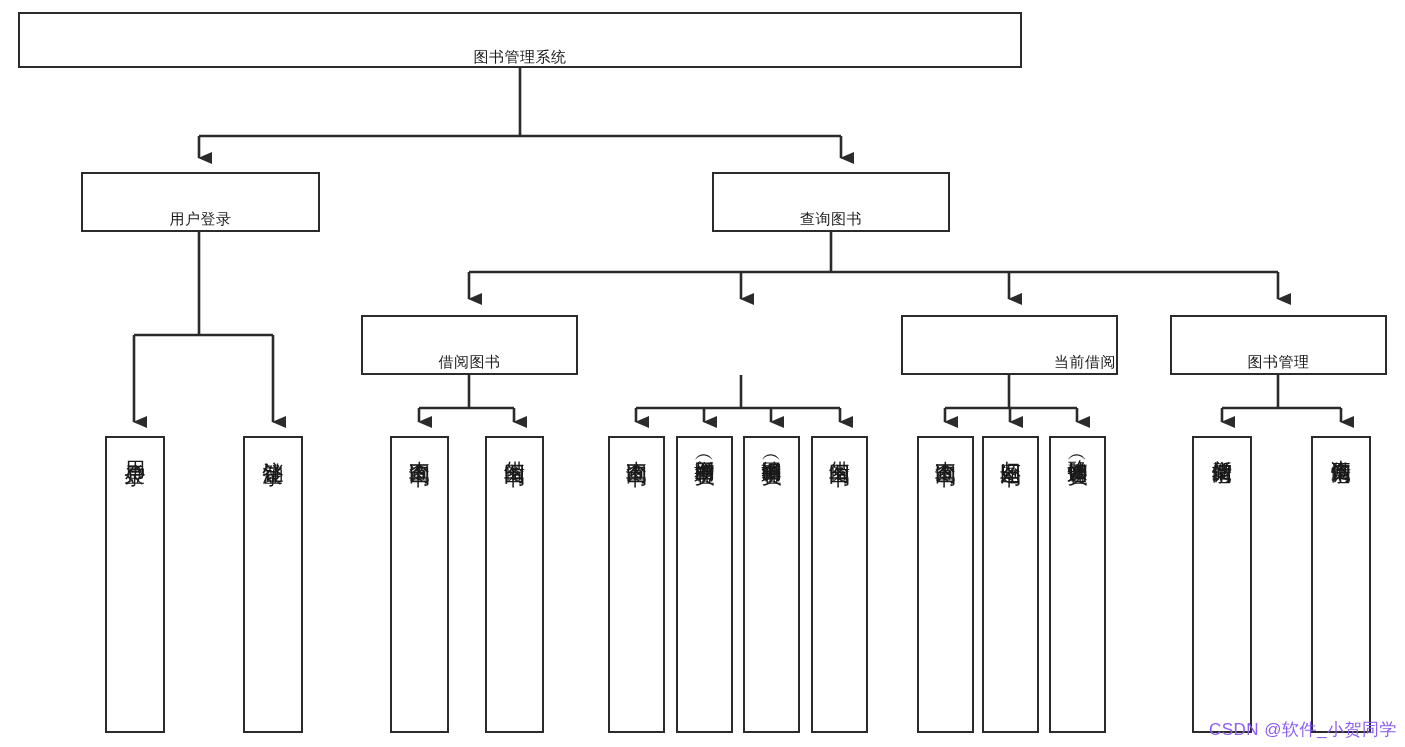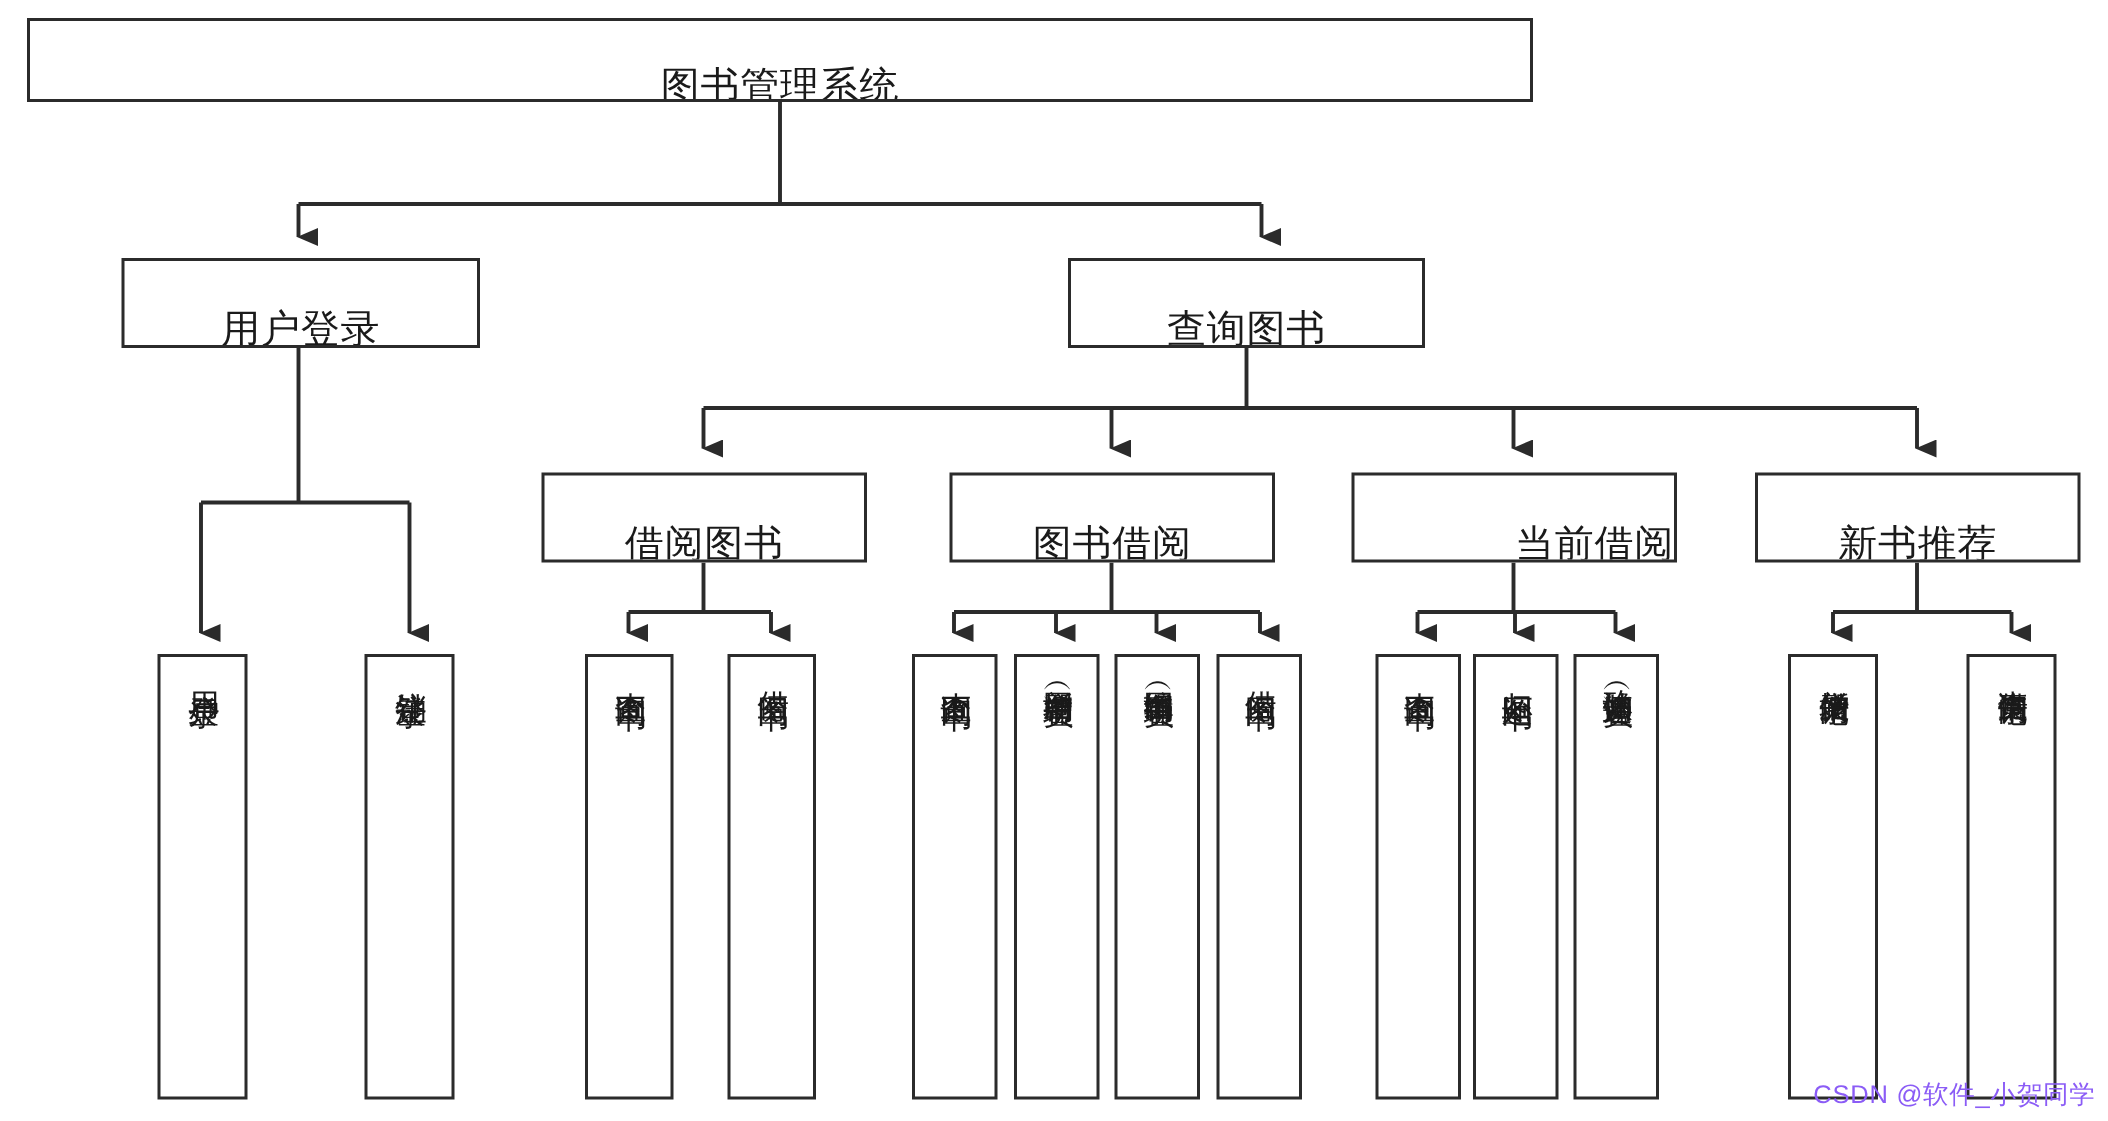--- a/index.html
+++ b/index.html
@@ -35,21 +35,21 @@
     overflow: hidden;
   }
   .node-label {
     color: #1a1a1a;
     text-align: center;
     line-height: 1.12;
     white-space: pre;
   }
   .h-node .node-label {
     writing-mode: horizontal-tb;
-    font-size: 26px;
+    font-size: 15px;
     letter-spacing: 0.5px;
     margin-top: 35px;
   }
   .v-node {
     align-items: flex-start;
     padding-top: 6px;
   }
   .v-node .node-label {
     writing-mode: vertical-rl;
     text-orientation: upright;
@@ -133,28 +133,25 @@
   <div class="node-box h-node" style="left:81px; top:172px; width:239px; height:60px;">
     <span class="node-label">用户登录</span>
   </div>
   <div class="node-box h-node" style="left:712px; top:172px; width:238px; height:60px;">
     <span class="node-label">查询图书</span>
   </div>
 
   <div class="node-box h-node" style="left:361px; top:315px; width:217px; height:60px;">
     <span class="node-label">借阅图书</span>
   </div>
-  <div class="node-box h-node" style="left:633px; top:315px; width:217px; height:60px;">
-    <span class="node-label">图书借阅</span>
-  </div>
   <div class="node-box h-node" style="left:901px; top:315px; width:217px; height:60px;justify-content:flex-end;">
     <span class="node-label">当前借阅</span>
   </div>
   <div class="node-box h-node" style="left:1170px; top:315px; width:217px; height:60px;">
-    <span class="node-label">新书推荐</span>
+    <span class="node-label">图书管理</span>
   </div>
 
   <div class="node-box v-node" style="left:105px; top:436px; width:60px; height:297px;">
     <span class="node-label">用户登录</span>
   </div>
   <div class="node-box v-node" style="left:243px; top:436px; width:60px; height:297px;">
     <span class="node-label">注销登录</span>
   </div>
 
   <div class="node-box v-node" style="left:390px; top:436px; width:59px; height:297px;">

